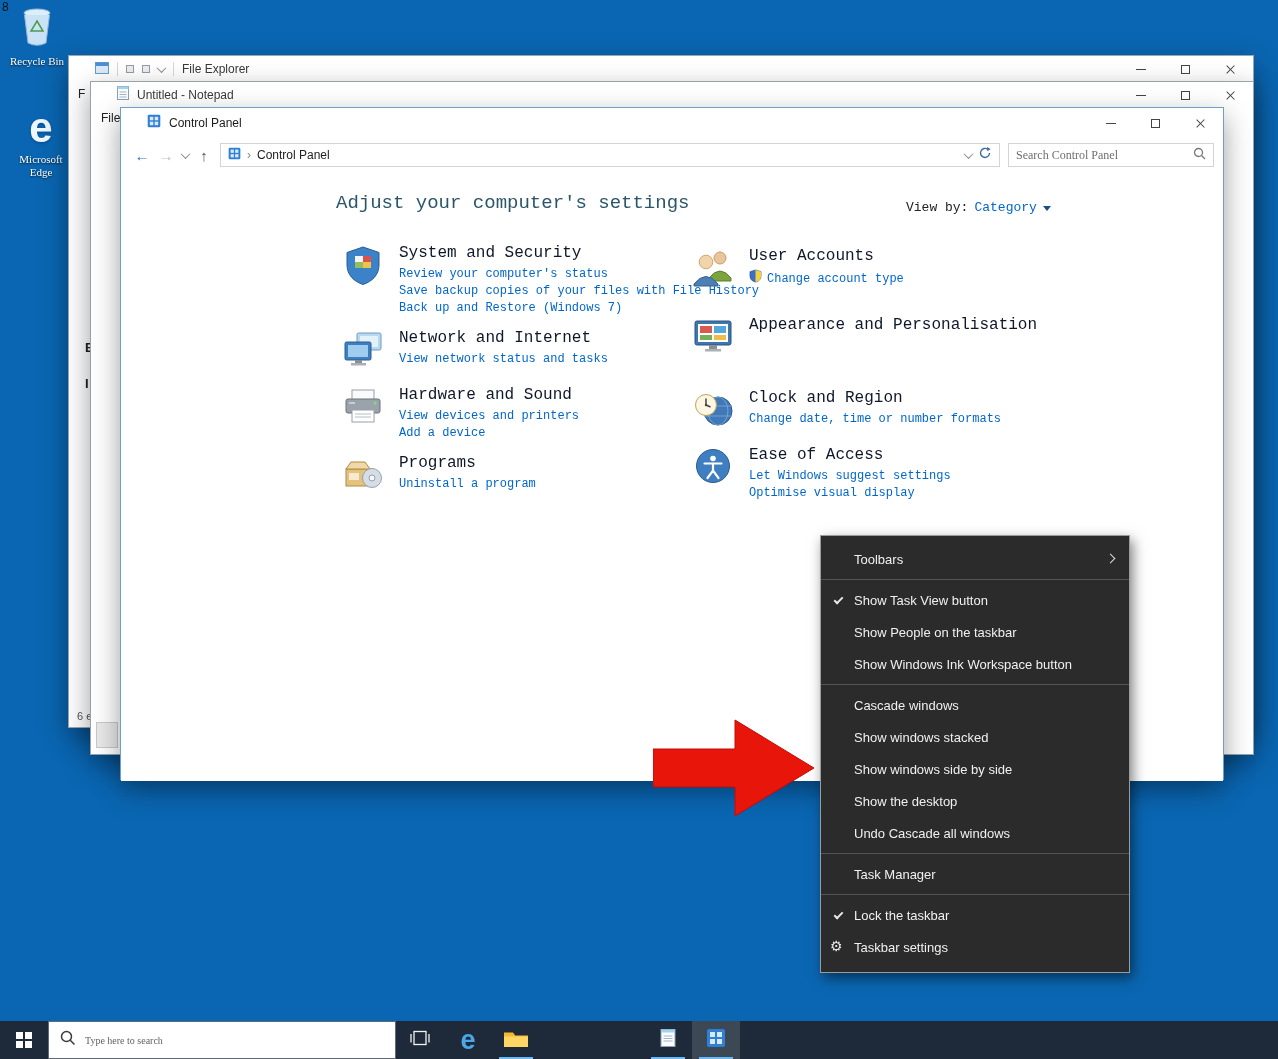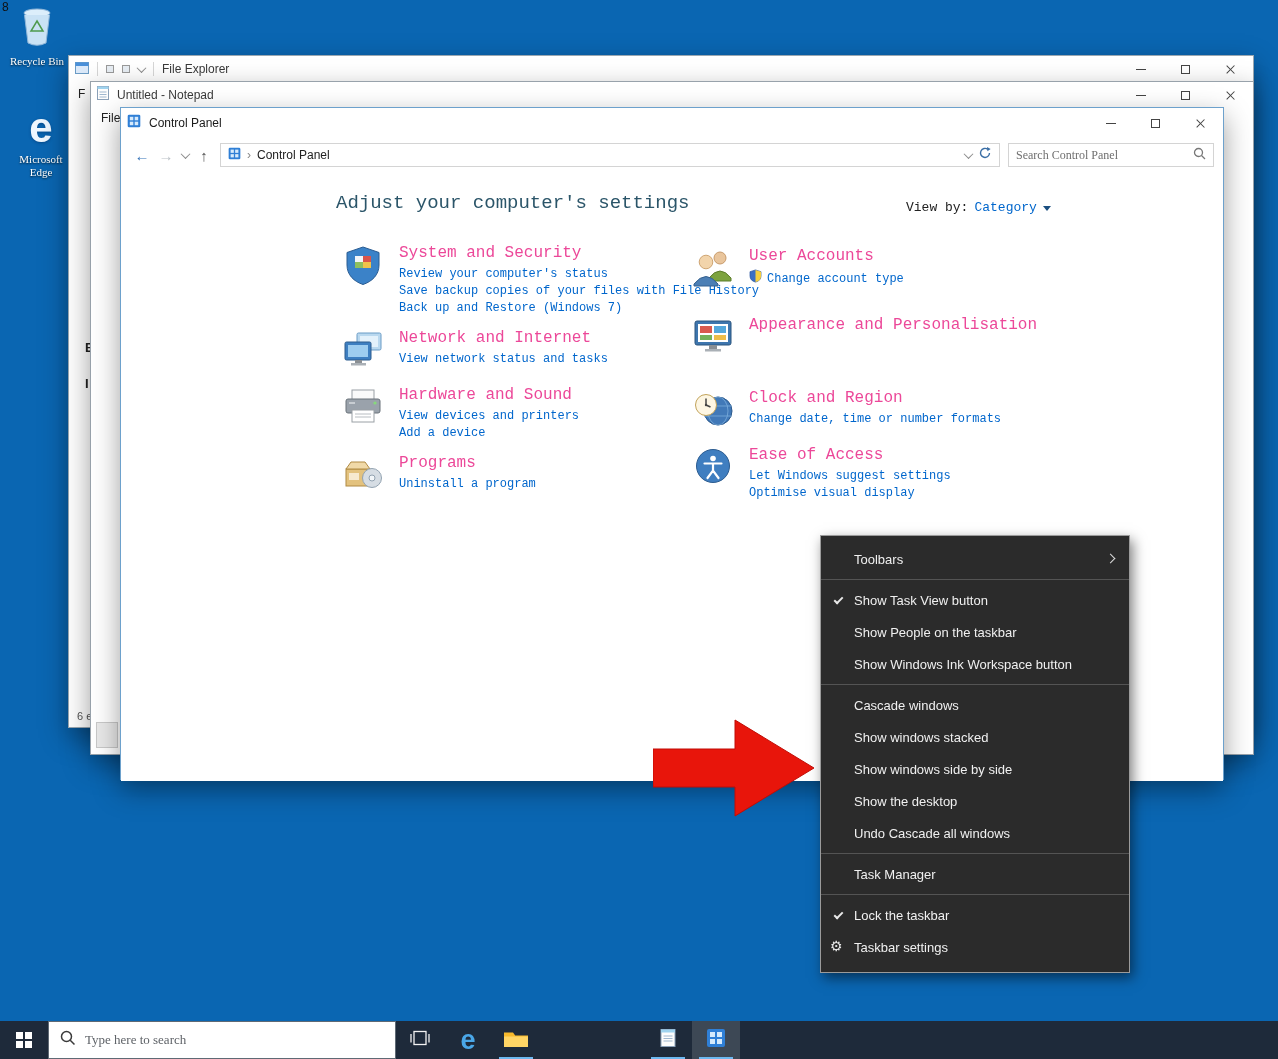--- a/index.html
+++ b/index.html
@@ -14,21 +14,21 @@
   .di-label { margin-top:3px; font-size:11px; color:#fff; text-shadow:0 1px 2px rgba(0,0,0,.75); line-height:13px;font-family:Liberation Serif, serif; }
   .edge-glyph { font-size:42px; font-weight:bold; color:#eef7ff; line-height:44px; text-shadow:0 1px 3px rgba(0,40,90,.45); }
   .artifact { position:absolute; left:2px; top:0; font-size:12px; color:#111; z-index:3; }
 
   
   .window { position:absolute; background:#fff; box-shadow:0 10px 26px rgba(0,0,0,.38); }
   #win-fe { left:68px; top:55px; width:1186px; height:673px; border:1px solid #9aa7b1; z-index:10; }
   #win-np { left:90px; top:81px; width:1164px; height:674px; border:1px solid #98a2ab; z-index:11; }
   #win-cp { left:120px; top:107px; width:1104px; height:673px; border:1px solid #6da1cc; z-index:12; }
 
-  .titlebar { display:flex; align-items:center; gap:8px; padding-left:6px; position:relative; background:#fff; }
+  .titlebar { display:flex; align-items:center; gap:8px; padding-left:26px; position:relative; background:#fff; }
   #win-fe .titlebar, #win-np .titlebar { height:26px; }
   #win-cp .titlebar { height:30px; }
   .win-title { font-size:12px; color:#3a3a3a; white-space:nowrap; }
   .caps { position:absolute; right:0; top:0; height:100%; display:flex; }
   .cap { width:45px; display:flex; align-items:center; justify-content:center; cursor:pointer; }
   .glyph-min { width:10px; height:1px; background:#444; }
   .glyph-max { width:9px; height:9px; border:1px solid #444; }
   .glyph-close { position:relative; width:11px; height:11px; }
   .glyph-close::before,.glyph-close::after { content:""; position:absolute; left:5px; top:0; width:1.3px; height:11px; background:#444; }
   .glyph-close::before { transform:rotate(45deg); }
@@ -67,21 +67,21 @@
   .viewby { position:absolute; left:785px; top:28px; display:flex; align-items:center; gap:6px; font-size:13px; color:#222; }
   .viewby-link { color:#0066cc; cursor:pointer; }
   .tri-down { width:0; height:0; border-left:4px solid transparent; border-right:4px solid transparent; border-top:5px solid #1b4f80; margin-top:2px; }
   .col { position:absolute; }
   .col-left { left:220px; top:72px; width:345px; }
   .col-right { left:570px; top:75px; width:430px; }
   .cat { display:flex; gap:14px; margin-bottom:12px; }
   .col-right .cat:nth-child(1){ margin-bottom:24px; }
   .col-right .cat:nth-child(2){ margin-bottom:28px; }
   .cat-icon { width:44px; flex:none; }
-  .cat-title { display:block; font-size:16px; color:#ec4899; margin-bottom:4px; cursor:pointer; white-space:nowrap; }
+  .cat-title { display:block; font-size:16px; color:#0f172a; margin-bottom:4px; cursor:pointer; white-space:nowrap; }
   .cat-link { display:flex; align-items:center; gap:5px; font-size:12px; color:#0066cc; line-height:17px; cursor:pointer; white-space:nowrap; }
 
   
   .context-menu { position:absolute; left:820px; top:535px; width:310px; background:#2b2b2b; border:1px solid #9b9b9b; box-shadow:3px 5px 12px rgba(0,0,0,.5); padding:7px 0 9px; z-index:40; }
   .mi { position:relative; height:32px; display:flex; align-items:center; padding:0 44px 0 33px; font-size:13px; color:#f0f0f0; cursor:pointer; }
   .mi-label { white-space:nowrap; }
   .check { position:absolute; left:13px; top:13px; width:9px; height:5px; border-left:2px solid #e8e8e8; border-bottom:2px solid #e8e8e8; transform:rotate(-45deg); }
   .sub-chev { position:absolute; right:15px; top:12px; width:7px; height:7px; border-top:1.5px solid #dcdcdc; border-right:1.5px solid #dcdcdc; transform:rotate(45deg); }
   .gear-ic { position:absolute; left:9px; top:50%; transform:translateY(-54%); font-size:14px; color:#e8e8e8; font-family:"DejaVu Sans",sans-serif; }
   .msep { height:1px; margin:4px 0; background:#545454; }
@@ -90,21 +90,21 @@
   .red-arrow { position:absolute; left:653px; top:717px; z-index:45; }
 
   
   .taskbar { position:absolute; left:0; top:1021px; width:1278px; height:38px; background:#1e2a3a; display:flex; align-items:stretch; z-index:30; }
   .tb-btn { width:48px; display:flex; align-items:center; justify-content:center; position:relative; cursor:pointer; flex:none; }
   .tb-btn.running::after { content:""; position:absolute; left:7px; right:7px; bottom:0; height:2px; background:#6cb8f0; }
   .tb-btn.active-app { background:rgba(255,255,255,.14); }
   .winlogo { display:grid; grid-template-columns:7px 7px; grid-template-rows:7px 7px; gap:1.5px; }
   .winlogo span { background:#fff; }
   .tb-search { width:348px; background:#fff; border:1px solid #5f6a75; display:flex; align-items:center; gap:9px; padding:0 11px; flex:none; }
-  .tb-search input { flex:1; min-width:0; border:0; outline:0; font-size:13px; color:#333; }
+  .tb-search input { flex:1; min-width:0; border:0; outline:0; font-size:10px; color:#333; }
   .tb-search input::placeholder { color:#5f6368; }
   .tb-spacer { width:104px; flex:none; }
 </style>
 </head>
 <body>
 
 <span class="artifact">8</span>
 
 <div class="desktop-icon" id="icon-recycle">
   <span>

